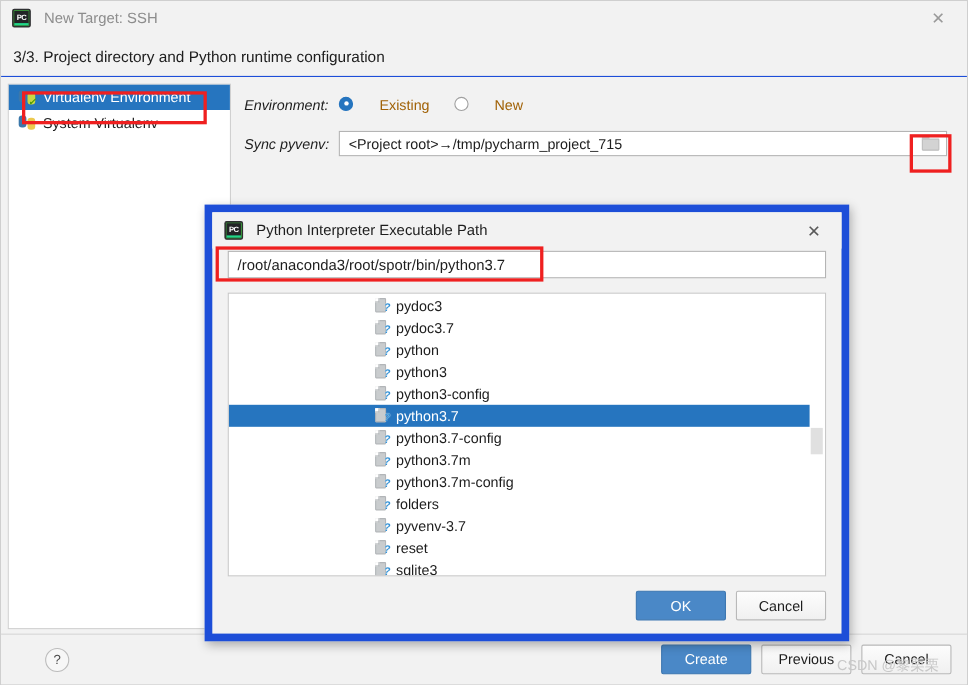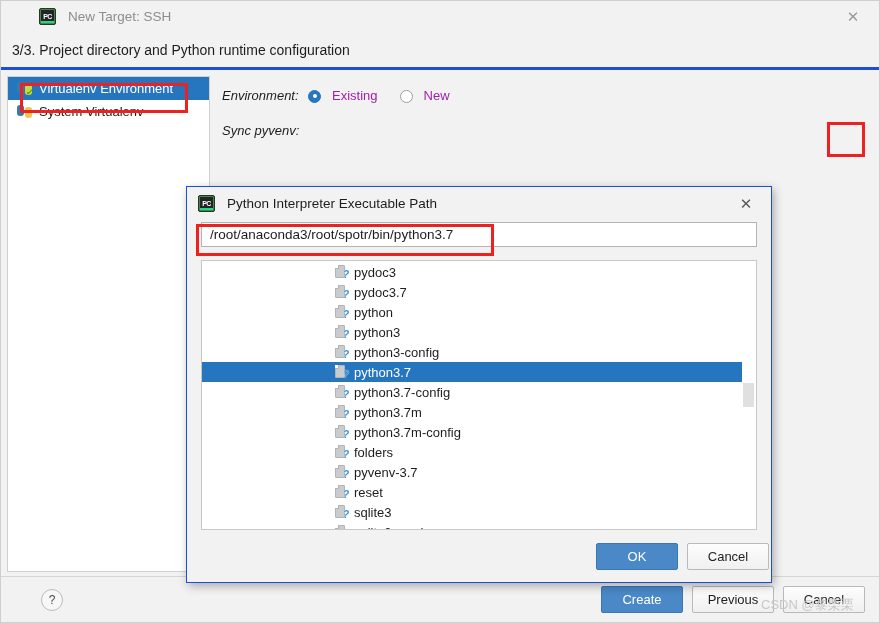--- a/index.html
+++ b/index.html
@@ -25,21 +25,20 @@
     border: 1px solid #cfcfcf;
     display: flex; flex-direction: column;
   }
 
   .titlebar {
     height: 31px; min-height: 31px;
     background: #f2f2f2;
     display: flex; align-items: center;
     padding-left: 10px;
     position: relative;
-    margin-left: 28px;
   }
   .pc-icon {
     width: 17px; height: 17px;
     background: #222426;
     border: 1px solid #2e2f31;
     border-radius: 2px;
     position: relative;
     display: flex; align-items: center; justify-content: center;
     box-shadow: inset 0 0 0 1px #3a8f3a;
   }
@@ -63,21 +62,21 @@
     display: flex; align-items: center; justify-content: center;
     color: #9a9a9a; font-size: 15px;
     cursor: default;
   }
 
   .step-header {
     height: 38px; min-height: 38px;
     padding-left: 11px;
     display: flex; align-items: center;
     font-size: 14px; color: #1d1d1d;
-    border-bottom: 3px solid #1d4ed8;
+    border-bottom: 1px solid #1d4ed8;
     background: #f2f2f2;
   }
 
   .body {
     flex: 1;
     display: flex;
     position: relative;
     background: #f2f2f2;
     overflow: hidden;
   }
@@ -125,21 +124,21 @@
   .frow {
     display: flex; align-items: center;
     height: 26px;
     margin-bottom: 9px;
   }
   .flabel {
     width: 86px; min-width: 86px;
     font-size: 13px; color: #1d1d1d; font-style: italic;
   }
   .radio-grp { display: flex; align-items: center; gap: 22px; }
-  .radio { display: flex; align-items: flex-end; gap: 11px; font-size: 13px; color: #a21caf; cursor: default; }
+  .radio { display: flex; align-items: flex-start; gap: 24px; font-size: 13px; color: #a16207; cursor: default; }
   .rdot {
     width: 13px; height: 13px; border-radius: 50%;
     border: 1px solid #a0a0a0; background: #fff;
     display: flex; align-items: center; justify-content: center;
   }
   .rdot.on { background: #2675bf; border-color: #2675bf; }
   .rdot.on::after { content: ""; width: 4px; height: 4px; border-radius: 50%; background: #ffffff; }
 
   .combo {
     flex: 1;
@@ -222,21 +221,21 @@
   .btn.primary {
     background: #4a88c7; border-color: #3d77b1; color: #ffffff;
   }
 
   
   .modal {
     position: absolute;
     left: 186px; top: 186px;
     width: 586px; height: 397px;
     background: #f2f2f2;
-    border: 1px solid #1d4ed8;
+    border: 7px solid #1d4ed8;
     box-shadow: 2px 3px 9px rgba(0,0,0,0.30);
     display: flex; flex-direction: column;
     z-index: 30;
   }
   .modal-title {
     height: 33px; min-height: 33px;
     display: flex; align-items: center;
     padding-left: 11px;
     position: relative;
     background: #f2f2f2;
@@ -306,21 +305,21 @@
     position: absolute; right: 0; top: 0; bottom: 0; width: 14px;
     background: #ffffff;
   }
   .list-thumb {
     position: absolute; left: 1px; width: 11px;
     background: #e0e0e0;
   }
   .modal-footer {
     height: 52px; min-height: 52px;
     display: flex; align-items: center; justify-content: flex-end;
-    padding-right: 2px; gap: 9px;
+    padding-right: 14px; gap: 9px;
   }
 
   
   .anno {
     position: absolute;
     border: 3px solid #ef2020;
     z-index: 60;
     pointer-events: none;
   }
 
@@ -384,20 +383,24 @@
             <div class="radio">
               <span class="rdot"></span>
               <span>New</span>
             </div>
           </div>
         </div>
 
 
         <div class="frow">
           <div class="flabel">Sync pyvenv:</div>
+          <div class="textfield">
+            <span>&lt;Project root&gt;→/tmp/pycharm_project_715</span>
+            <span class="folder-ico"></span>
+          </div>
         </div>
 
       </div>
     </div>
 
     <div class="footer">
       <div class="help-btn">?</div>
       <div class="footer-right">
         <div class="btn primary">Create</div>
         <div class="btn">Previous</div>

